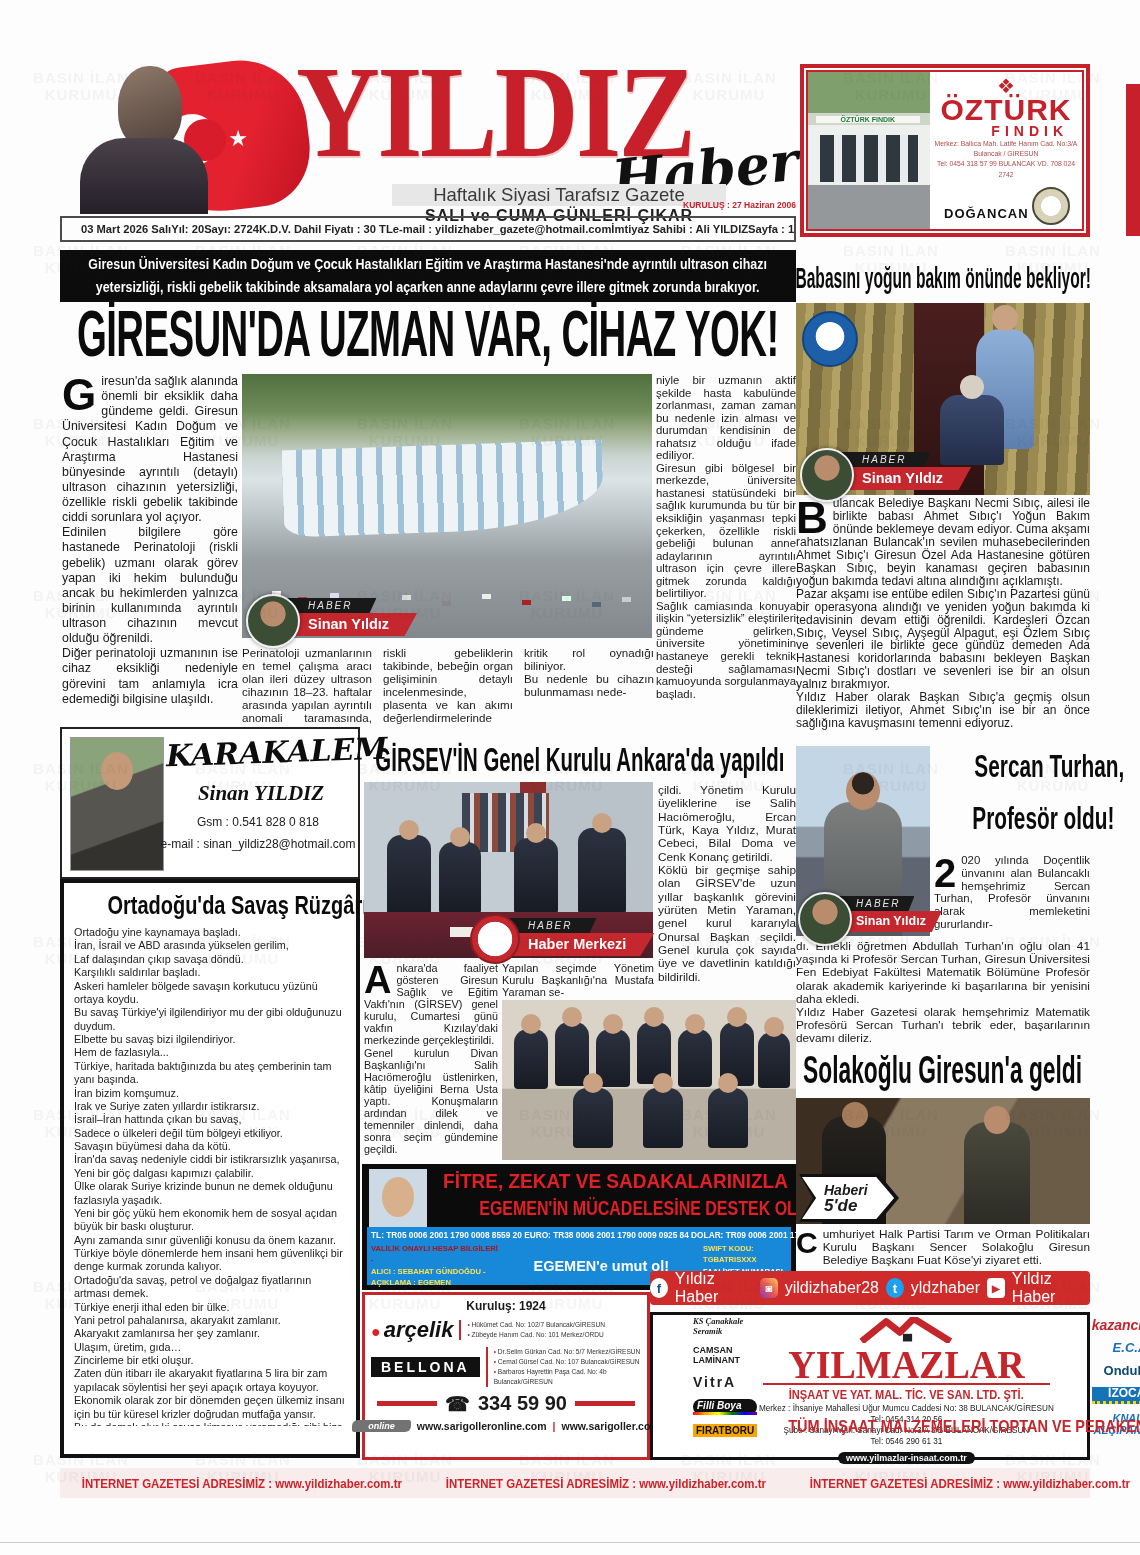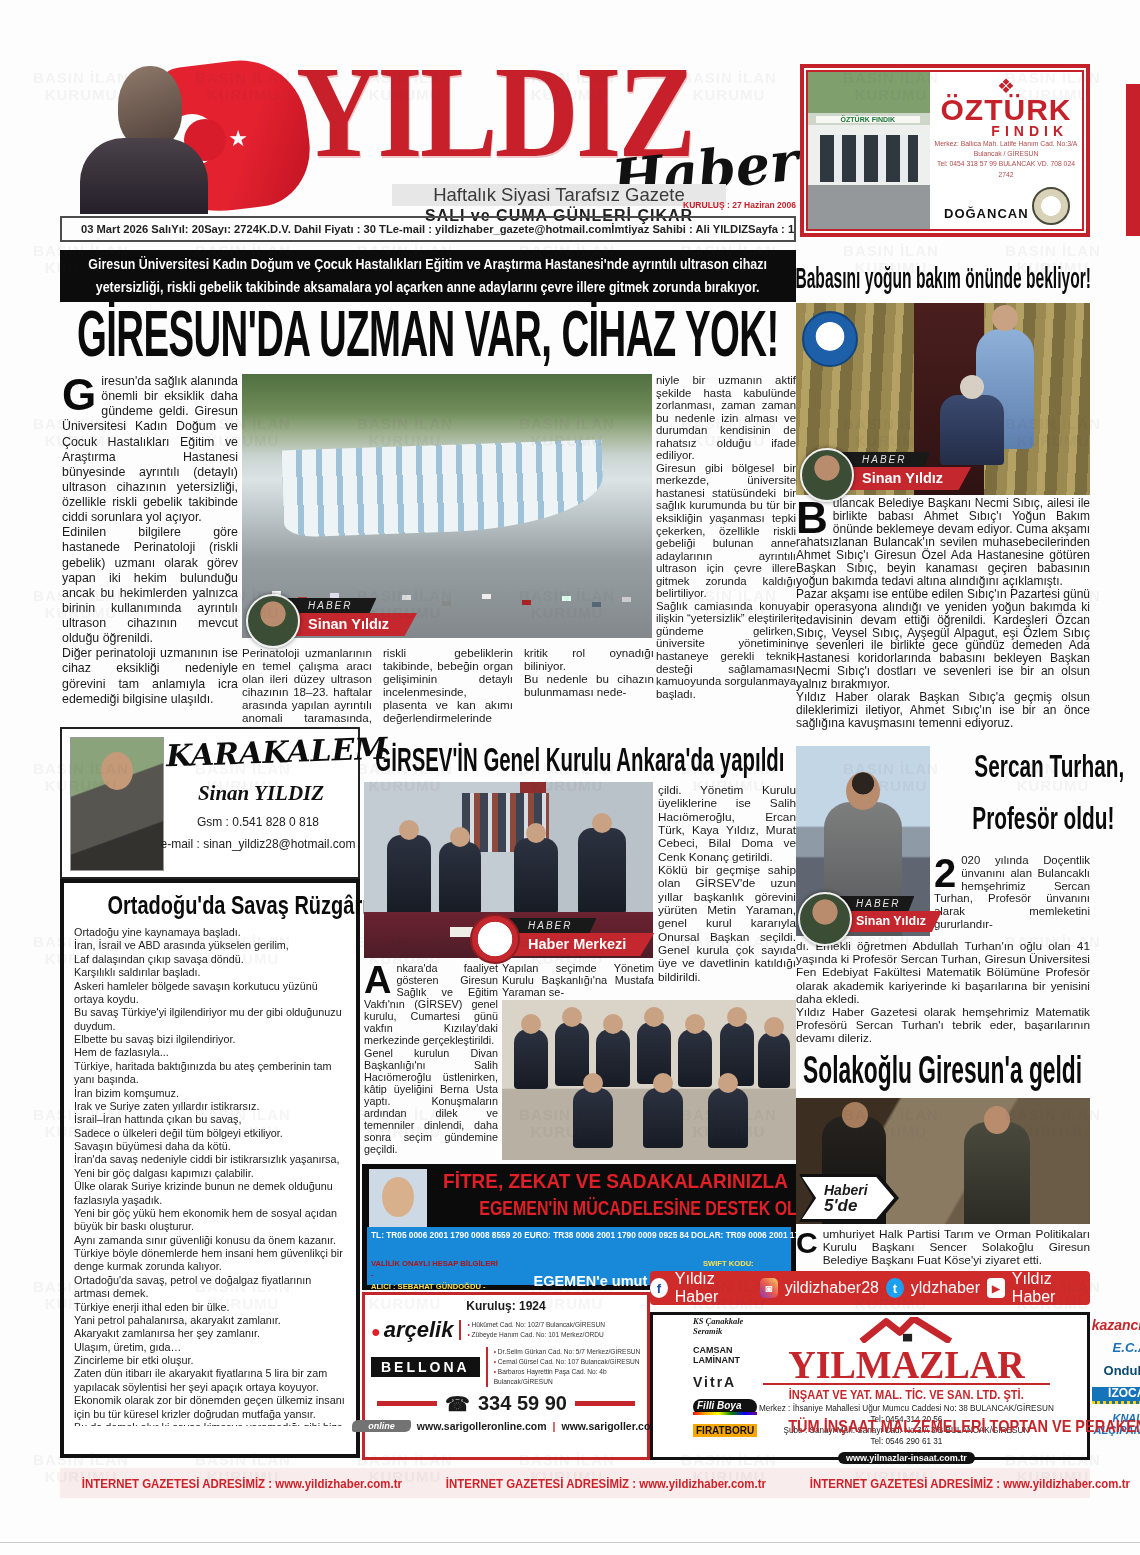--- a/index.html
+++ b/index.html
@@ -136,21 +136,21 @@
   #eg-boy { position:absolute; left:7px; top:5px; width:58px; height:74px; background:#cdd9e4; overflow:hidden; }
   #eg-boy::before { content:""; position:absolute; left:13px; top:8px; width:32px; height:40px; border-radius:50%; background:#d9b08c; }
   #eg-boy-label { position:absolute; left:2px; top:82px; width:68px; text-align:center; color:#e23333;
       font-size:6.5px; font-weight:bold; white-space:pre-line; line-height:1.3; }
   #eg-t1, #eg-t2 { position:absolute; left:72px; right:6px; text-align:center; }
   #eg-t1 { top:6px; } #eg-t2 { top:33px; }
   #eg-t1 .squeeze { color:#e11f26; font-size:20px; transform:scaleX(.95); }
   #eg-t2 .squeeze { color:#e11f26; font-size:20px; transform:scaleX(.8); }
   #eg-blue { position:absolute; left:5px; right:5px; bottom:5px; height:58px; background:#1889d8; padding:3px 4px; box-sizing:border-box; }
   #eg-r1 { text-align:center; color:#fff; font-weight:bold; font-size:8.3px; white-space:nowrap; }
-  #eg-r2 { display:flex; align-items:center; justify-content:space-between; margin-top:18px;gap:30px; }
+  #eg-r2 { display:flex; align-items:center; justify-content:space-between; margin-top:3px;gap:30px; }
   #eg-left div, #eg-right div { font-size:7.6px; font-weight:bold; line-height:1.5; }
   #eg-approval { color:#b01218; } #eg-recipient { color:#ffe14d; }
   #eg-mid { color:#fff; font-weight:bold; font-size:14.5px; white-space:nowrap; padding:0 4px; }
   #eg-swift { color:#ffe14d; } #eg-registry { color:#fff; }
 
   
   #bb-hl { left:796px; top:255px; width:294px; height:46px; display:flex; justify-content:center; align-items:center; }
   #bb-hl .squeeze { font-size:30px; transform:scaleX(.52); }
   #bb-photo { left:796px; top:303px; width:294px; height:192px; overflow:hidden;
       background:repeating-linear-gradient(93deg,#9a8a52 0 10px,#b3a263 10px 18px,#7d6e3f 18px 30px); }

